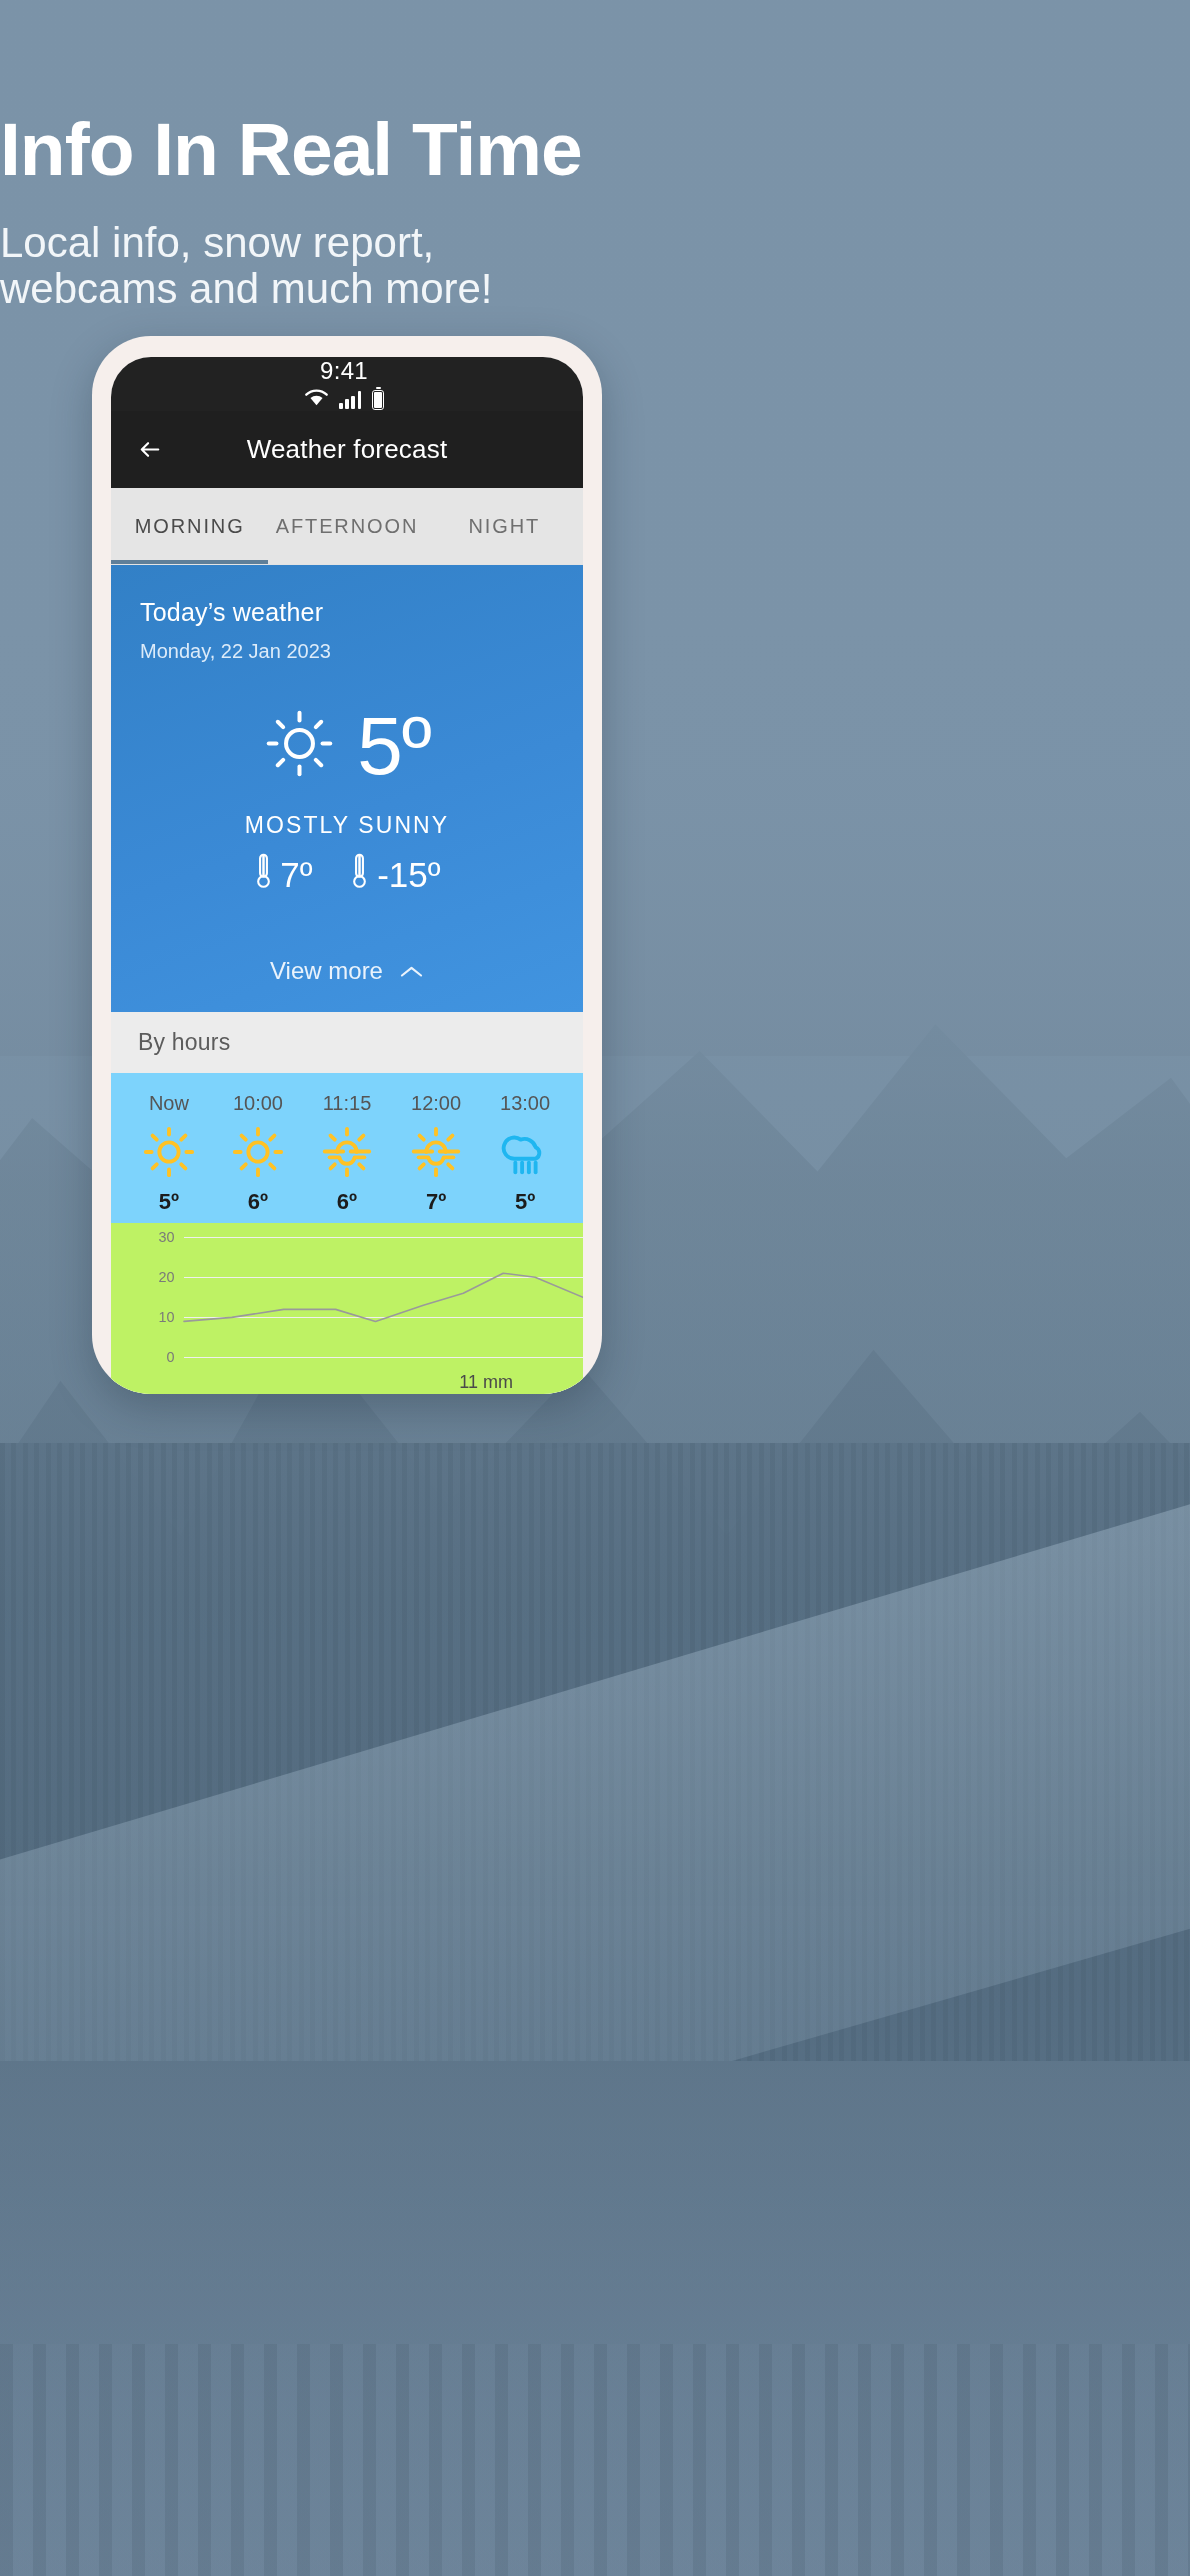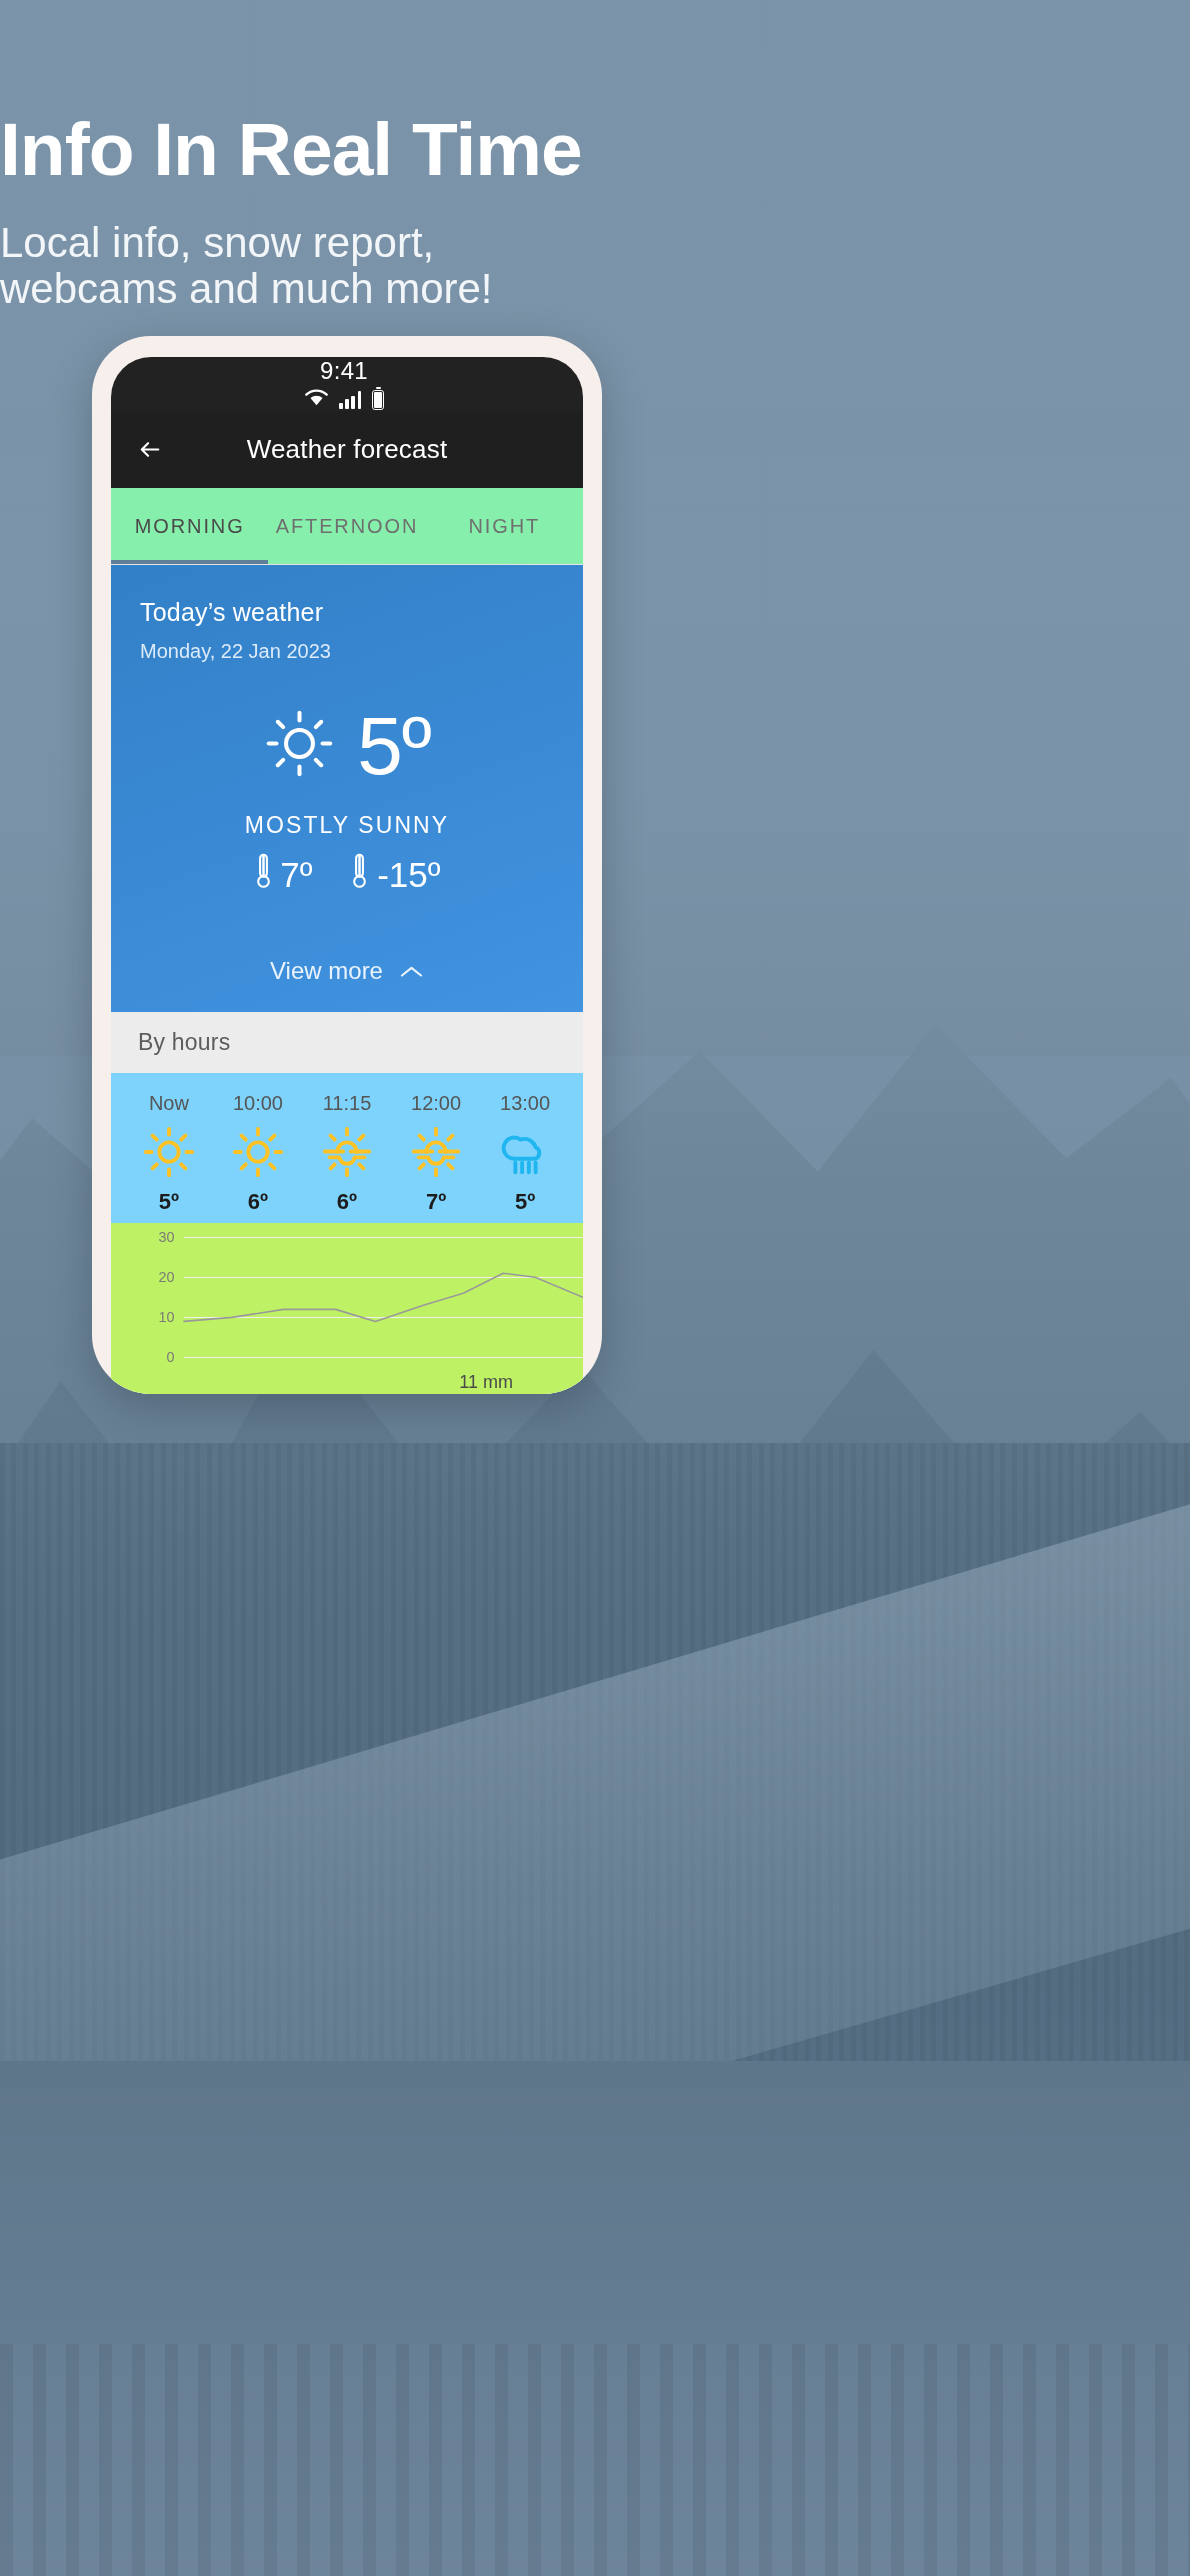--- a/index.html
+++ b/index.html
@@ -124,21 +124,21 @@
     height:77px; background:#1f1f1f; color:#fff;
     display:flex; align-items:center; padding:0 23px; position:relative;
   }
   .appbar .title {
     position:absolute; left:0; right:0; text-align:center;
     font-size:26px; font-weight:500; letter-spacing:0.2px;
   }
   .back-arrow { position:relative; z-index:2; width:33px; height:33px; }
 
   
-  .tabs { display:flex; background:#86efac; height:77px; border-bottom:1px solid #e3e3e3; }
+  .tabs { display:flex; background:#e5e5e5; height:77px; border-bottom:1px solid #e3e3e3; }
   .tab {
     flex:1; display:flex; align-items:center; justify-content:center;
     font-size:20px; letter-spacing:1.9px; color:#6f6f6f; position:relative;
   }
   .tab.active { color:#4a4a4a; }
   .tab.active::after {
     content:""; position:absolute; left:0; right:0; bottom:0; height:3.8px; background:#5f7f99;
   }
 
   

